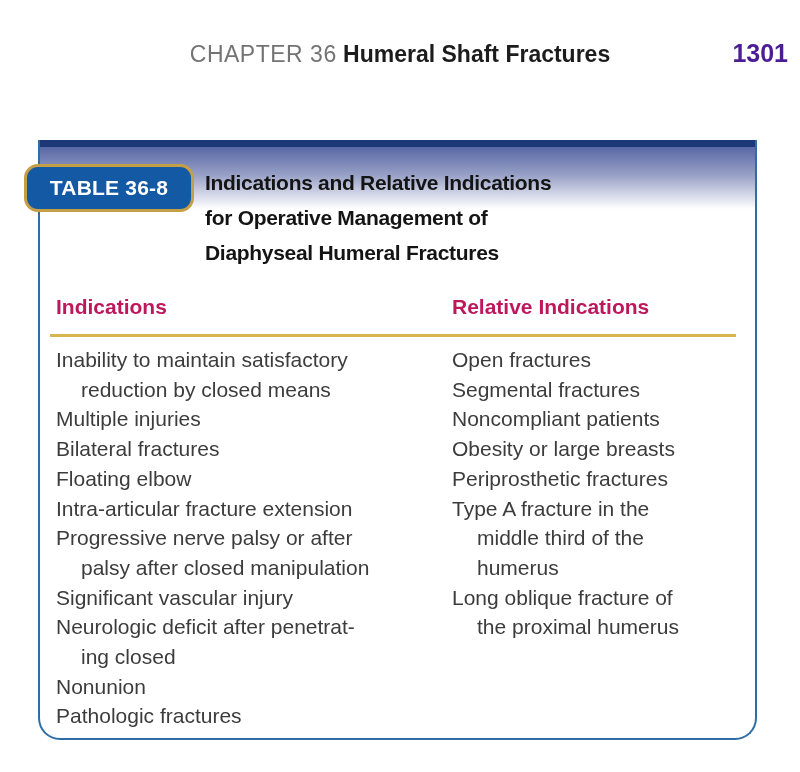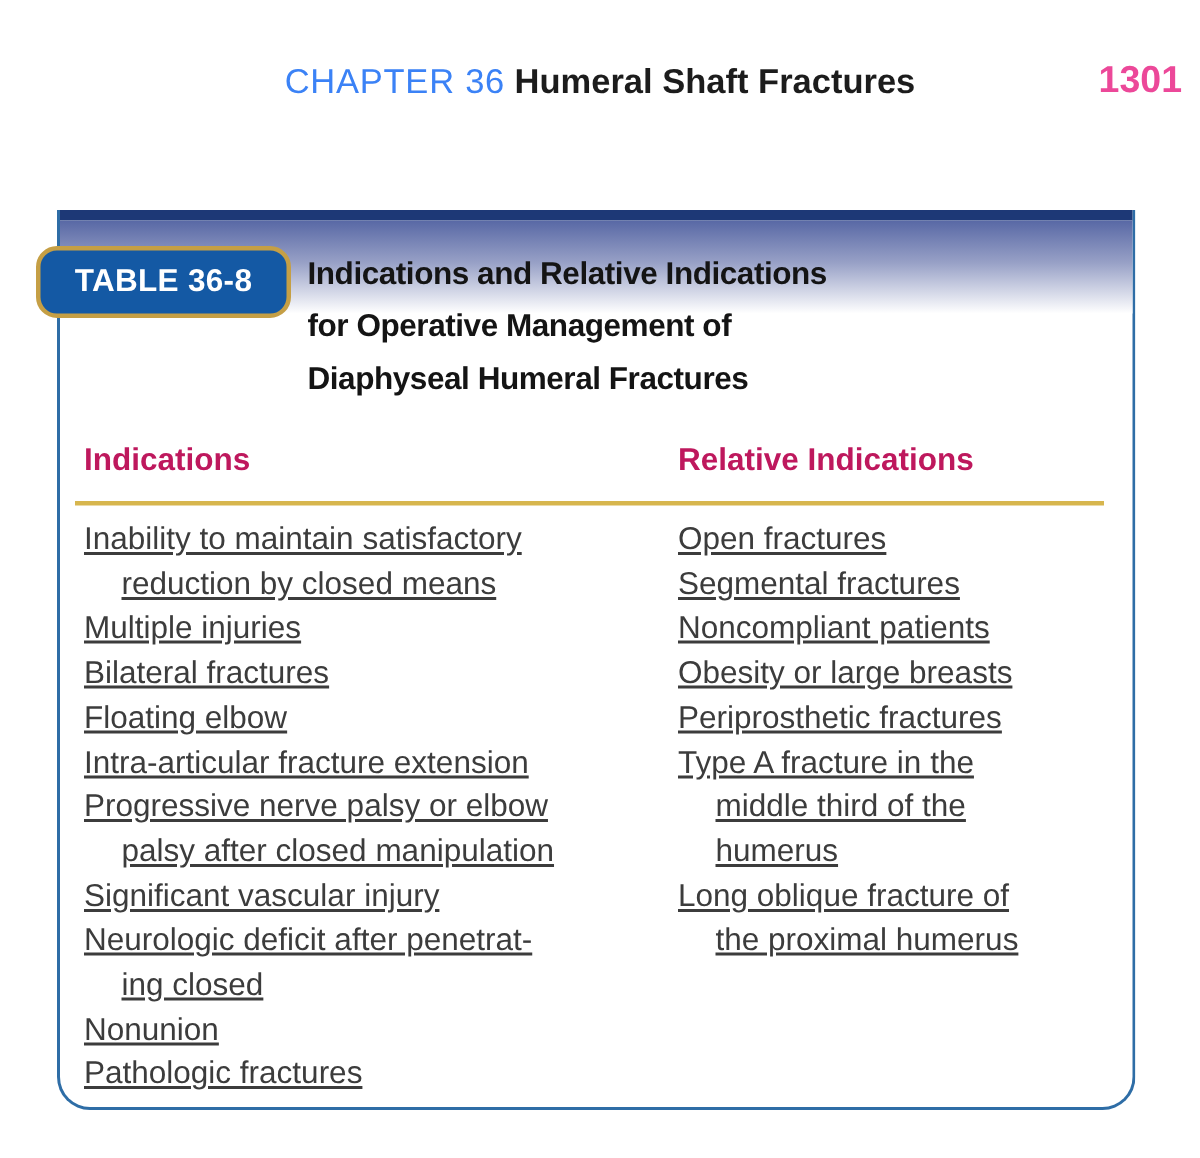--- a/index.html
+++ b/index.html
@@ -16,28 +16,28 @@
   
   .running-head {
     position: absolute;
     top: 41px; left: 0;
     width: 100%;
     text-align: center;
     font-size: 23px;
     color: #2b2b2b;
     white-space: nowrap;
   }
-  .chapter-label { font-weight: 400; letter-spacing: 0.5px; color: #3b82f6; }
+  .chapter-label { font-weight: 400; letter-spacing: 0.5px; color: #737373; }
   .chapter-title { font-weight: bold; color: #1c1c1c; }
   .page-number {
     position: absolute;
     top: 39px; right: 12px;
     font-size: 25px;
     font-weight: bold;
-    color: #ec4899;
+    color: #4c1d95;
   }
 
   
   .table-card {
     position: absolute;
     left: 38px; top: 140px;
     width: 719px; height: 600px;
     border: 2px solid #2e6da6;
     border-top: none;
     border-radius: 0 0 22px 22px;
@@ -92,21 +92,20 @@
     left: 10px; top: 194px;
     width: 686px; height: 3px;
     background: #d7b64e;
   }
   .col-body {
     position: absolute;
     top: 205px;
     font-size: 21px;
     line-height: 29.7px;
     color: #3c3c3c;
-    text-decoration: underline;
   }
   .col-body.left  { left: 16px;  width: 388px; }
   .col-body.right { left: 412px; width: 330px; }
   .entry .ln { white-space: nowrap; }
   .entry .ln.cont { padding-left: 25px; }
 </style>
 </head>
 <body>
 
 <div class="page">
@@ -143,21 +142,21 @@
         <div class="entry">
           <div class="ln">Bilateral fractures</div>
         </div>
         <div class="entry">
           <div class="ln">Floating elbow</div>
         </div>
         <div class="entry">
           <div class="ln">Intra-articular fracture extension</div>
         </div>
         <div class="entry">
-          <div class="ln">Progressive nerve palsy or elbow</div>
+          <div class="ln">Progressive nerve palsy or after</div>
           <div class="ln cont">palsy after closed manipulation</div>
         </div>
         <div class="entry">
           <div class="ln">Significant vascular injury</div>
         </div>
         <div class="entry">
           <div class="ln">Neurologic deficit after penetrat-</div>
           <div class="ln cont">ing closed</div>
         </div>
         <div class="entry">

